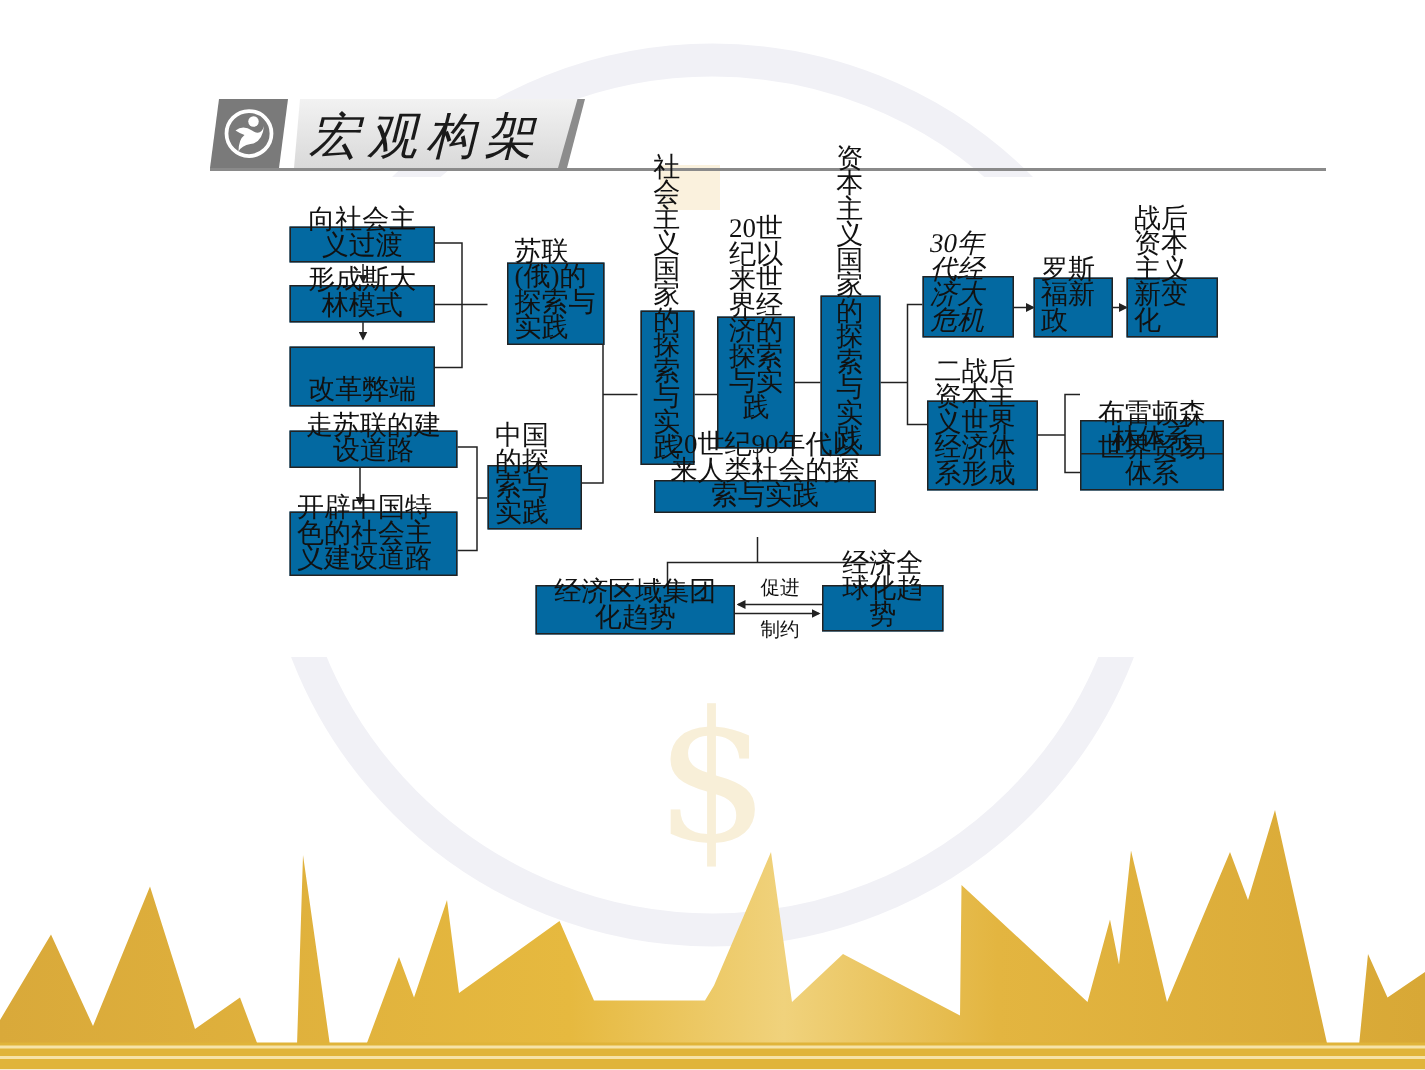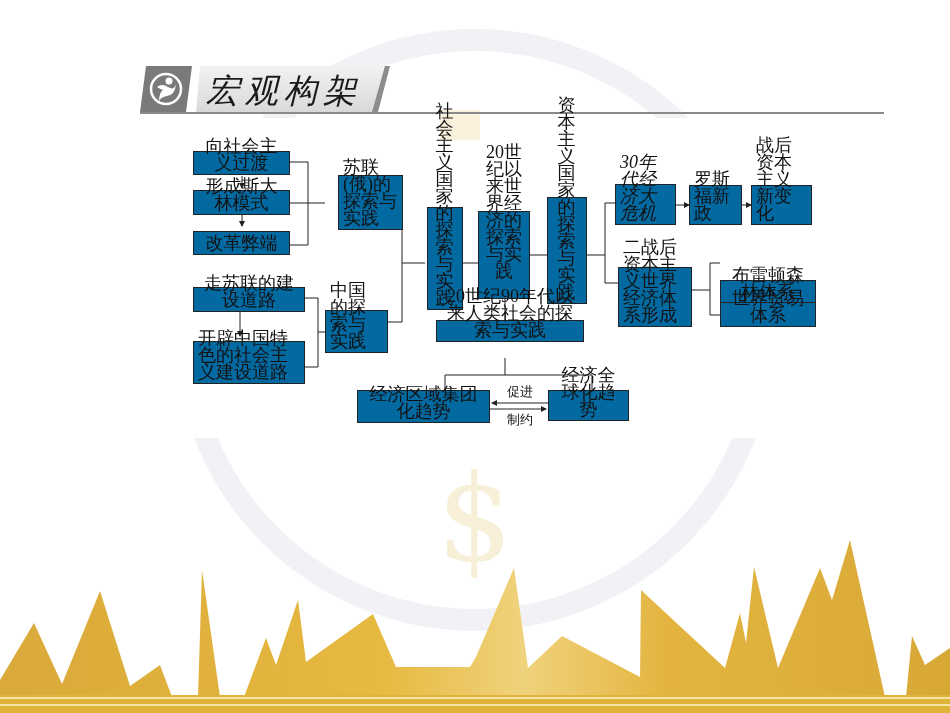--- a/index.html
+++ b/index.html
@@ -110,21 +110,21 @@
   </g>
 </svg>
 
 <div class="diagram">
   <div class="node" style="left:193px;top:151px;width:97px;height:24px;">
       <span>向社会主义过渡</span>
     </div>
   <div class="node" style="left:193px;top:190px;width:97px;height:25px;">
       <span>形成斯大林模式</span>
     </div>
-  <div class="node" style="left:193px;top:231px;width:97px;height:24px;">
+  <div class="node" style="left:193px;top:231px;width:97px;height:40px;">
       <span>改革弊端</span>
     </div>
 
   <div class="node left" style="left:338px;top:175px;width:65px;height:55px;">
       <span>苏联(俄)的探索与实践</span>
     </div>
 
   <div class="node" style="left:193px;top:287px;width:112px;height:25px;">
       <span>走苏联的建设道路</span>
     </div>

